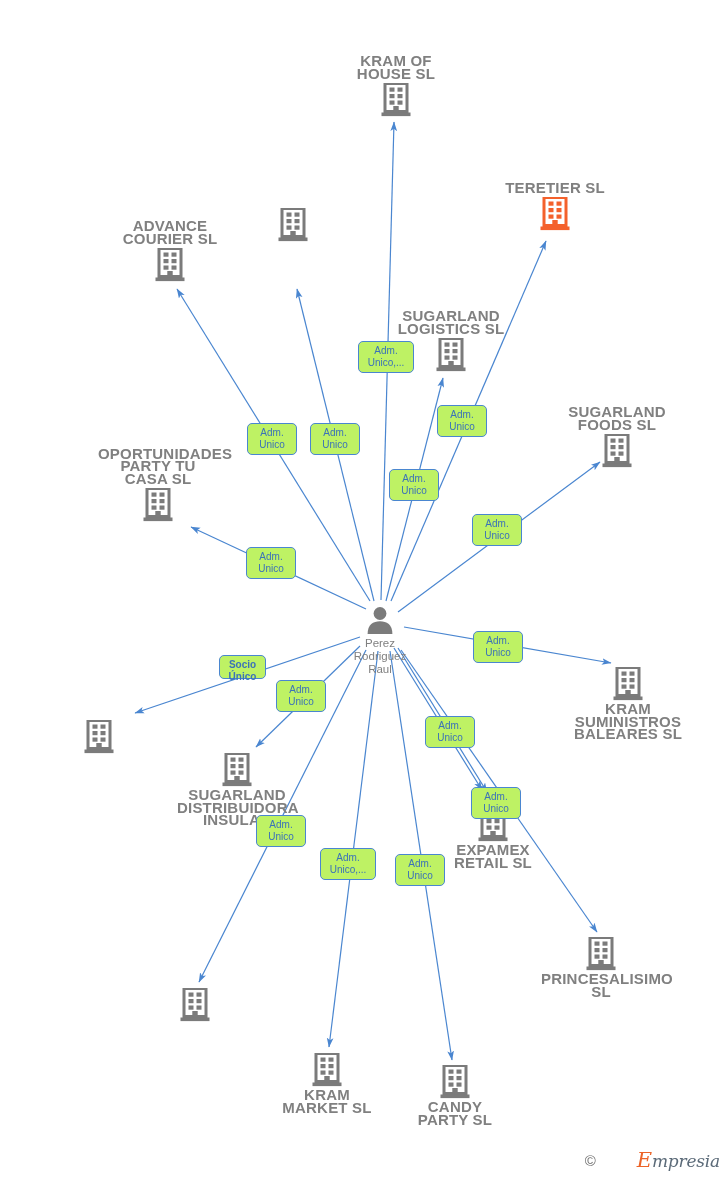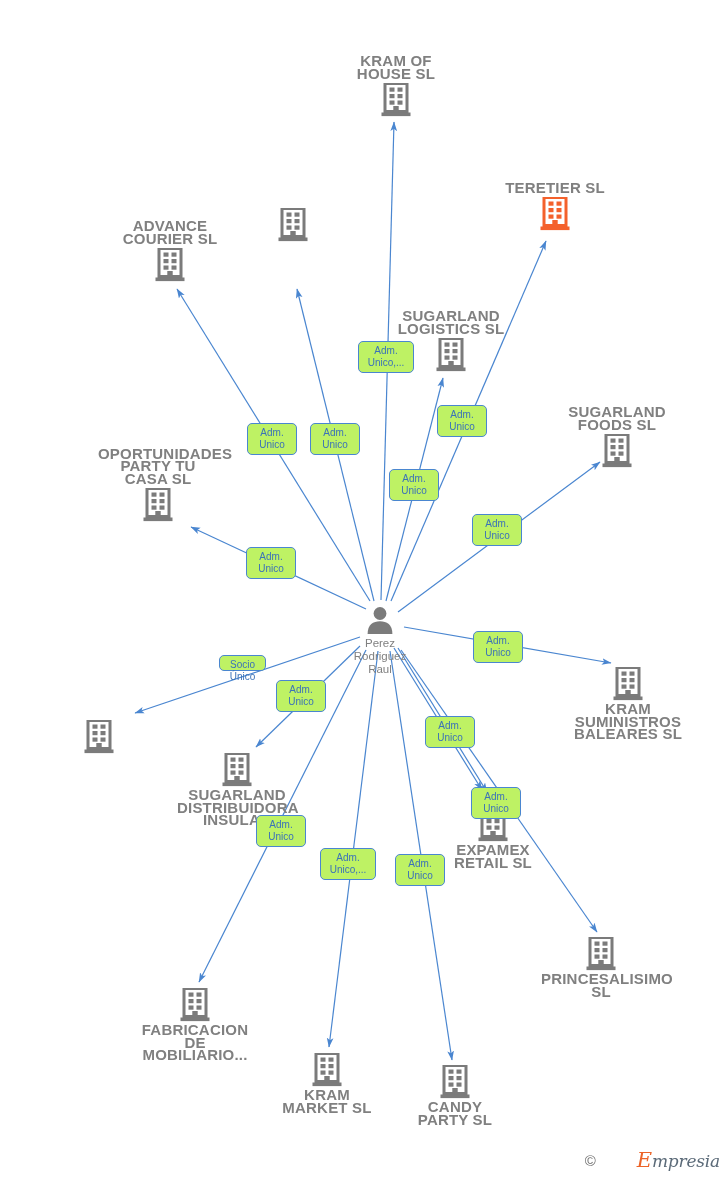--- a/index.html
+++ b/index.html
@@ -132,21 +132,21 @@
       <div class="edge-label" style="left: 437px; top: 405px; width: 50px; height: 32px;">Adm.
 Unico</div>
       <div class="edge-label" style="left: 389px; top: 469px; width: 50px; height: 32px;">Adm.
 Unico</div>
       <div class="edge-label" style="left: 472px; top: 514px; width: 50px; height: 32px;">Adm.
 Unico</div>
       <div class="edge-label" style="left: 246px; top: 547px; width: 50px; height: 32px;">Adm.
 Unico</div>
       <div class="edge-label" style="left: 473px; top: 631px; width: 50px; height: 32px;">Adm.
 Unico</div>
-      <div class="edge-label" style="left: 219px; top: 655px; width: 47px; height: 16px;">Socio
+      <div class="edge-label" style="left: 219px; top: 655px; width: 47px; height: 24px; font-weight: bold;">Socio
 Único</div>
       <div class="edge-label" style="left: 276px; top: 680px; width: 50px; height: 32px;">Adm.
 Unico</div>
       <div class="edge-label" style="left: 425px; top: 716px; width: 50px; height: 32px;">Adm.
 Unico</div>
       <div class="edge-label" style="left: 471px; top: 787px; width: 50px; height: 32px;">Adm.
 Unico</div>
       <div class="edge-label" style="left: 256px; top: 815px; width: 50px; height: 32px;">Adm.
 Unico</div>
       <div class="edge-label" style="left: 320px; top: 848px; width: 56px; height: 32px;">Adm.
@@ -364,23 +364,20 @@
             <rect x="8.5" y="4.5" width="5" height="4.2" fill="#7b7b7b"></rect>
             <rect x="16.5" y="4.5" width="5" height="4.2" fill="#7b7b7b"></rect>
             <rect x="8.5" y="11" width="5" height="4.2" fill="#7b7b7b"></rect>
             <rect x="16.5" y="11" width="5" height="4.2" fill="#7b7b7b"></rect>
             <rect x="8.5" y="17.5" width="5" height="4.2" fill="#7b7b7b"></rect>
             <rect x="16.5" y="17.5" width="5" height="4.2" fill="#7b7b7b"></rect>
             <rect x="12.3" y="23" width="5.4" height="6" fill="#7b7b7b"></rect>
             <rect x="0.5" y="29.5" width="29" height="3.6" fill="#7b7b7b"></rect>
           </svg>
         </div>
-        <div class="node-label">FABRICACION
-DE
-MOBILIARIO...</div>
       </div>
       <div class="node label-bottom" style="left: 327px; top: 1053px;">
         <div>
           <svg class="node-icon" width="30" height="34" viewBox="0 0 30 34">
             <rect x="4" y="0.5" width="22" height="28" fill="none" stroke="#7b7b7b" stroke-width="3"></rect>
             <rect x="8.5" y="4.5" width="5" height="4.2" fill="#7b7b7b"></rect>
             <rect x="16.5" y="4.5" width="5" height="4.2" fill="#7b7b7b"></rect>
             <rect x="8.5" y="11" width="5" height="4.2" fill="#7b7b7b"></rect>
             <rect x="16.5" y="11" width="5" height="4.2" fill="#7b7b7b"></rect>
             <rect x="8.5" y="17.5" width="5" height="4.2" fill="#7b7b7b"></rect>

